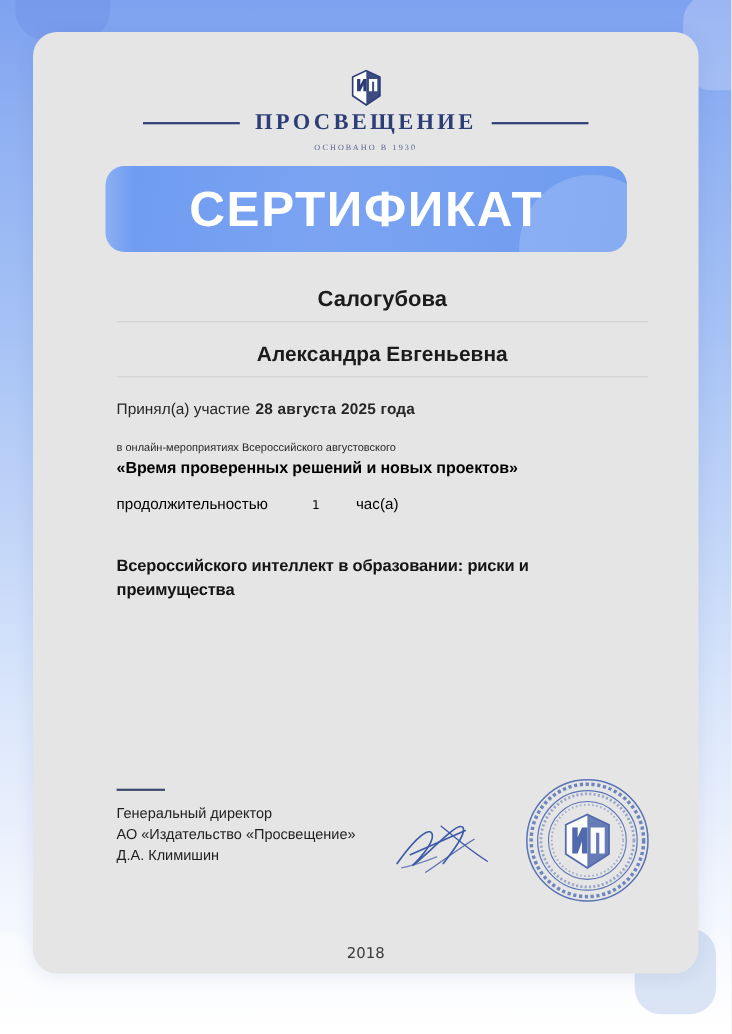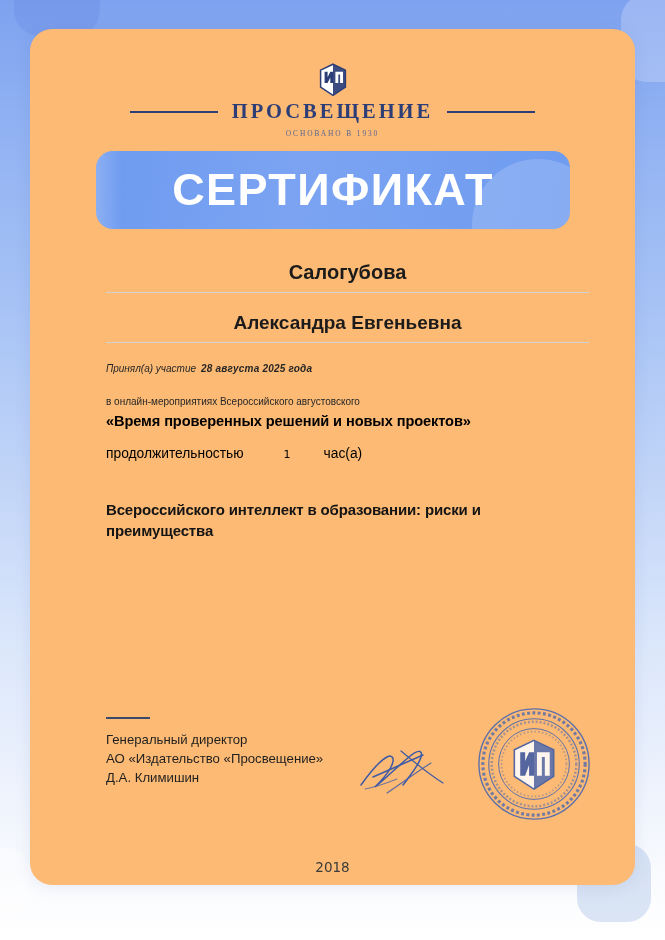--- a/index.html
+++ b/index.html
@@ -44,21 +44,21 @@
   #blob-bottom-left {
     left:-30px; bottom:22px; width:60px; height:70px;
     background:rgba(255,255,255,0.30); border-radius:22px;
   }
 
   
   #card {
     position:absolute;
     left:30px; top:29px;
     width:605px; height:856px;
-    background:#fdba74;
+    background:#e5e5e5;
     border-radius:22px;
     box-shadow:0 2px 16px rgba(60,90,160,0.10);
   }
 
   
   #brand { position:absolute; left:0; right:0; top:34px; text-align:center; }
   #emblem-wrap { height:34px; display:flex; justify-content:center; align-items:flex-end; }
   #brand-row {
     display:flex; align-items:center; justify-content:center;
     gap:14px; margin-top:3px;
@@ -112,21 +112,21 @@
     padding-bottom:8px;
   }
   #recipient-surname { font-size:20px; }
   #recipient-given   { font-size:19px; }
   .field-rule {
     height:1px; background:#d2d2d2; margin-bottom:19px;
   }
 
   .line { color:#262626; font-size:14.2px; line-height:1.42; }
 
-  #participation-line { margin-bottom:19px; font-size:10px;font-style:italic; }
+  #participation-line { margin-bottom:19px; font-size:14px; }
   #participation-date { font-weight:700; margin-left:5px; letter-spacing:.2px; }
 
   #event-block { margin-bottom:17px; }
   #event-line1, #event-line2 { font-size:10px; line-height:1.46; }
   #event-title {
     font-size:14.6px; font-weight:700; margin-top:3px; letter-spacing:-.1px;
   }
 
   #duration-row {
     display:flex; align-items:baseline; font-size:13.8px; margin-bottom:38px;

